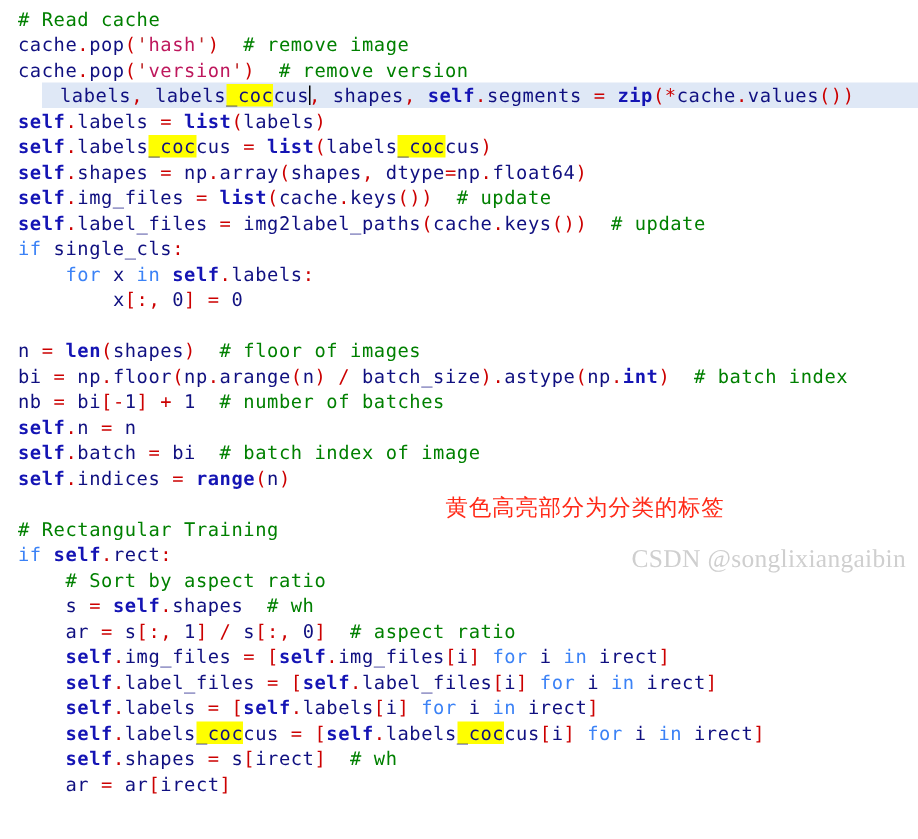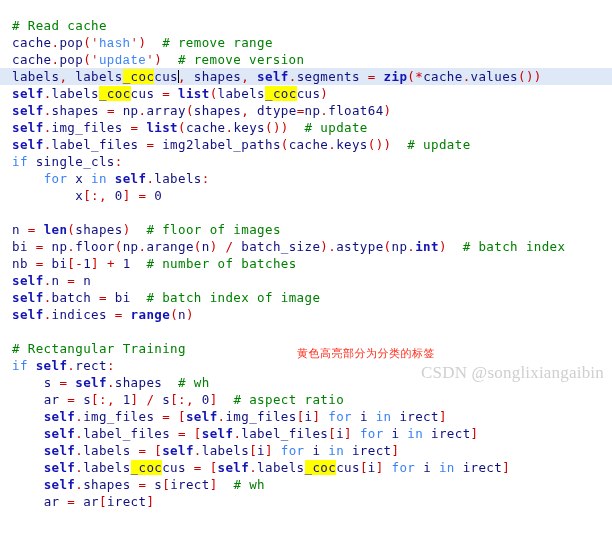--- a/index.html
+++ b/index.html
@@ -12,39 +12,40 @@
     width: 612px;
     height: 559px;
     overflow: hidden;
     font-family: "DejaVu Sans Mono", "Liberation Mono", monospace;
   }
   #editor {
     position: relative;
     width: 612px;
     height: 401px;
     background: #ffffff;
-    padding-top: 17px;
+    padding-top: 4px;
     box-sizing: border-box;
   }
   .code-line {
     position: relative;
     height: 17px;
     line-height: 17px;
     font-size: 12.5px;
     white-space: pre;
     padding-left: 12px;
     letter-spacing: 0.38px;
     color: #000000;
   }
   .code-line.current {
     background: #dfe8f6;
+    margin-left: 28px;
   }
   
   .t-com   { color: #008000; }            
-  .t-str   { color: #3b82f6; font-family: Liberation Mono, monospace; }            
+  .t-str   { color: #be185d; }            
   .t-q     { color: #bf2a2a; }            
   .t-op    { color: #cc0000; }            
   .t-punc  { color: #cc0000; }            
   .t-self  { color: #1414b4; font-weight: bold; }
   .t-builtin { color: #1414b4; font-weight: bold; }
   .t-name  { color: #101080; }
   .t-kw    { color: #3b82f6; }
   .t-num   { color: #101080; }
   .t-plain { color: #000000; }
   .hl {
@@ -54,24 +55,24 @@
     display: inline-block;
     width: 0;
     border-left: 1px solid #000;
     height: 13px;
     vertical-align: -2px;
     margin: 0 -1px 0 0;
   }
   #annotation {
     position: absolute;
     left: 297px;
-    top: 344px;
+    top: 328px;
     color: #ff2a18;
     font-family: "DejaVu Sans", "Liberation Sans", sans-serif;
-    font-size: 11px;
+    font-size: 15px;
     line-height: 20px;
     white-space: nowrap;
     letter-spacing: 0.5px;
   }
   #watermark {
     position: absolute;
     right: 8px;
     bottom: 18px;
     color: #cfcfcf;
     font-family: Liberation Serif, serif;
@@ -80,26 +81,27 @@
     white-space: nowrap;
   }
 </style>
 </head>
 <body>
 
 <div id="editor">
 
   <div class="code-line"><span class="t-com"># Read cache</span></div>
 
-  <div class="code-line"><span class="t-name">cache</span><span class="t-punc">.</span><span class="t-name">pop</span><span class="t-punc">(</span><span class="t-q">'</span><span class="t-str">hash</span><span class="t-q">'</span><span class="t-punc">)</span><span class="t-plain">  </span><span class="t-com"># remove range</span></div>
+  <div class="code-line"><span class="t-name">cache</span><span class="t-punc">.</span><span class="t-name">pop</span><span class="t-punc">(</span><span class="t-q">'</span><span class="t-str">hash</span><span class="t-q">'</span><span class="t-punc">)</span><span class="t-plain">  </span><span class="t-com"># remove image</span></div>
 
-  <div class="code-line"><span class="t-name">cache</span><span class="t-punc">.</span><span class="t-name">pop</span><span class="t-punc">(</span><span class="t-q">'</span><span class="t-str">update</span><span class="t-q">'</span><span class="t-punc">)</span><span class="t-plain">  </span><span class="t-com"># remove version</span></div>
+  <div class="code-line"><span class="t-name">cache</span><span class="t-punc">.</span><span class="t-name">pop</span><span class="t-punc">(</span><span class="t-q">'</span><span class="t-str">version</span><span class="t-q">'</span><span class="t-punc">)</span><span class="t-plain">  </span><span class="t-com"># remove version</span></div>
 
   <div class="code-line current"><span class="t-name">labels</span><span class="t-punc">,</span><span class="t-plain"> </span><span class="t-name">labels</span><span class="hl t-name">_coc</span><span class="t-name">cus</span><span class="caret"></span><span class="t-punc">,</span><span class="t-plain"> </span><span class="t-name">shapes</span><span class="t-punc">,</span><span class="t-plain"> </span><span class="t-self">self</span><span class="t-punc">.</span><span class="t-name">segments</span><span class="t-plain"> </span><span class="t-op">=</span><span class="t-plain"> </span><span class="t-builtin">zip</span><span class="t-punc">(</span><span class="t-op">*</span><span class="t-name">cache</span><span class="t-punc">.</span><span class="t-name">values</span><span class="t-punc">())</span></div>
 
+  <div class="code-line"><span class="t-self">self</span><span class="t-punc">.</span><span class="t-name">labels</span><span class="t-plain"> </span><span class="t-op">=</span><span class="t-plain"> </span><span class="t-builtin">list</span><span class="t-punc">(</span><span class="t-name">labels</span><span class="t-punc">)</span></div>
 
   <div class="code-line"><span class="t-self">self</span><span class="t-punc">.</span><span class="t-name">labels</span><span class="hl t-name">_coc</span><span class="t-name">cus</span><span class="t-plain"> </span><span class="t-op">=</span><span class="t-plain"> </span><span class="t-builtin">list</span><span class="t-punc">(</span><span class="t-name">labels</span><span class="hl t-name">_coc</span><span class="t-name">cus</span><span class="t-punc">)</span></div>
 
   <div class="code-line"><span class="t-self">self</span><span class="t-punc">.</span><span class="t-name">shapes</span><span class="t-plain"> </span><span class="t-op">=</span><span class="t-plain"> </span><span class="t-name">np</span><span class="t-punc">.</span><span class="t-name">array</span><span class="t-punc">(</span><span class="t-name">shapes</span><span class="t-punc">,</span><span class="t-plain"> </span><span class="t-name">dtype</span><span class="t-op">=</span><span class="t-name">np</span><span class="t-punc">.</span><span class="t-name">float64</span><span class="t-punc">)</span></div>
 
   <div class="code-line"><span class="t-self">self</span><span class="t-punc">.</span><span class="t-name">img_files</span><span class="t-plain"> </span><span class="t-op">=</span><span class="t-plain"> </span><span class="t-builtin">list</span><span class="t-punc">(</span><span class="t-name">cache</span><span class="t-punc">.</span><span class="t-name">keys</span><span class="t-punc">())</span><span class="t-plain">  </span><span class="t-com"># update</span></div>
 
   <div class="code-line"><span class="t-self">self</span><span class="t-punc">.</span><span class="t-name">label_files</span><span class="t-plain"> </span><span class="t-op">=</span><span class="t-plain"> </span><span class="t-name">img2label_paths</span><span class="t-punc">(</span><span class="t-name">cache</span><span class="t-punc">.</span><span class="t-name">keys</span><span class="t-punc">())</span><span class="t-plain">  </span><span class="t-com"># update</span></div>
 
   <div class="code-line"><span class="t-kw">if</span><span class="t-plain"> </span><span class="t-name">single_cls</span><span class="t-punc">:</span></div>
@@ -121,20 +123,21 @@
   <div class="code-line"><span class="t-self">self</span><span class="t-punc">.</span><span class="t-name">batch</span><span class="t-plain"> </span><span class="t-op">=</span><span class="t-plain"> </span><span class="t-name">bi</span><span class="t-plain">  </span><span class="t-com"># batch index of image</span></div>
 
   <div class="code-line"><span class="t-self">self</span><span class="t-punc">.</span><span class="t-name">indices</span><span class="t-plain"> </span><span class="t-op">=</span><span class="t-plain"> </span><span class="t-builtin">range</span><span class="t-punc">(</span><span class="t-name">n</span><span class="t-punc">)</span></div>
 
   <div class="code-line">&nbsp;</div>
 
   <div class="code-line"><span class="t-com"># Rectangular Training</span></div>
 
   <div class="code-line"><span class="t-kw">if</span><span class="t-plain"> </span><span class="t-self">self</span><span class="t-punc">.</span><span class="t-name">rect</span><span class="t-punc">:</span></div>
 
+  <div class="code-line"><span class="t-plain">    </span><span class="t-com"># Sort by aspect ratio</span></div>
 
   <div class="code-line"><span class="t-plain">    </span><span class="t-name">s</span><span class="t-plain"> </span><span class="t-op">=</span><span class="t-plain"> </span><span class="t-self">self</span><span class="t-punc">.</span><span class="t-name">shapes</span><span class="t-plain">  </span><span class="t-com"># wh</span></div>
 
   <div class="code-line"><span class="t-plain">    </span><span class="t-name">ar</span><span class="t-plain"> </span><span class="t-op">=</span><span class="t-plain"> </span><span class="t-name">s</span><span class="t-punc">[</span><span class="t-punc">:</span><span class="t-punc">,</span><span class="t-plain"> </span><span class="t-num">1</span><span class="t-punc">]</span><span class="t-plain"> </span><span class="t-op">/</span><span class="t-plain"> </span><span class="t-name">s</span><span class="t-punc">[</span><span class="t-punc">:</span><span class="t-punc">,</span><span class="t-plain"> </span><span class="t-num">0</span><span class="t-punc">]</span><span class="t-plain">  </span><span class="t-com"># aspect ratio</span></div>
 
 
   <div class="code-line"><span class="t-plain">    </span><span class="t-self">self</span><span class="t-punc">.</span><span class="t-name">img_files</span><span class="t-plain"> </span><span class="t-op">=</span><span class="t-plain"> </span><span class="t-punc">[</span><span class="t-self">self</span><span class="t-punc">.</span><span class="t-name">img_files</span><span class="t-punc">[</span><span class="t-name">i</span><span class="t-punc">]</span><span class="t-plain"> </span><span class="t-kw">for</span><span class="t-plain"> </span><span class="t-name">i</span><span class="t-plain"> </span><span class="t-kw">in</span><span class="t-plain"> </span><span class="t-name">irect</span><span class="t-punc">]</span></div>
 
   <div class="code-line"><span class="t-plain">    </span><span class="t-self">self</span><span class="t-punc">.</span><span class="t-name">label_files</span><span class="t-plain"> </span><span class="t-op">=</span><span class="t-plain"> </span><span class="t-punc">[</span><span class="t-self">self</span><span class="t-punc">.</span><span class="t-name">label_files</span><span class="t-punc">[</span><span class="t-name">i</span><span class="t-punc">]</span><span class="t-plain"> </span><span class="t-kw">for</span><span class="t-plain"> </span><span class="t-name">i</span><span class="t-plain"> </span><span class="t-kw">in</span><span class="t-plain"> </span><span class="t-name">irect</span><span class="t-punc">]</span></div>
 

